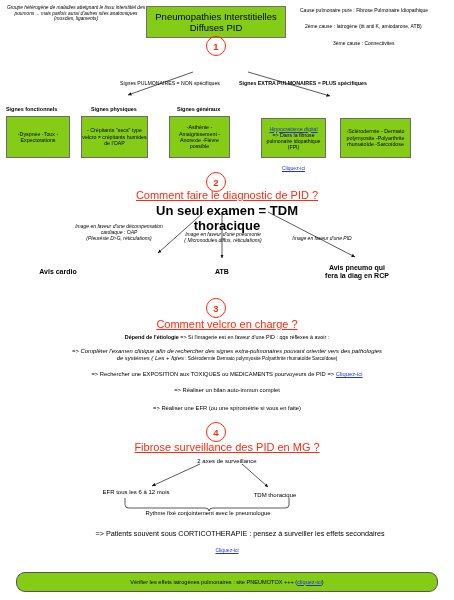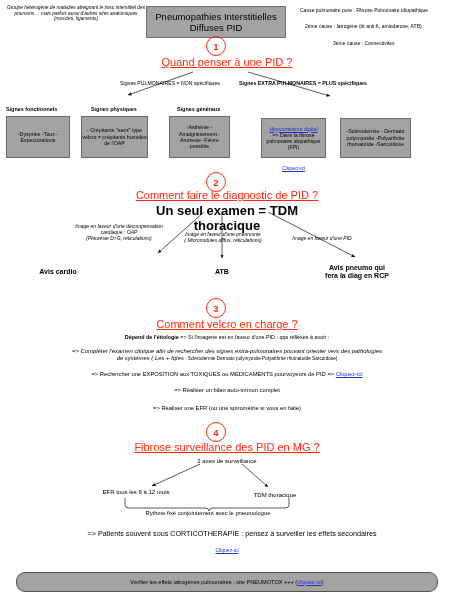--- a/index.html
+++ b/index.html
@@ -29,21 +29,21 @@
     white-space: pre-line;
   }
   .ctr { text-align: center; }
   .ital { font-style: italic; }
   .bold { font-weight: bold; }
 
   
   .box {
     position: absolute;
     border: 1px solid #6b6b6b;
-    background: #a3a3a3;
+    background: #84cc16;
     box-sizing: border-box;
     display: flex;
     align-items: center;
     justify-content: center;
     text-align: center;
     line-height: 1.2;
   }
   .box-title {
     border: 1px solid #707070;
     font-size: 9.5px;
@@ -121,21 +121,20 @@
   <div class="t ctr ital" style="left:6px; top:5px; width:140px; font-size:4.8px;">Groupe hétérogène de maladies atteignant le tissu interstitiel des poumons ... mais parfois aussi d'autres sites anatomiques (muscles, ligaments)</div>
 
   <div class="box box-title" style="left:146px; top:6px; width:140px; height:32px;">Pneumopathies Interstitielles Diffuses
 PID</div>
 
   <div class="t" style="left:300px; top:8px; width:154px; font-size:5px;">Cause pulmonaire pure : Fibrose Pulmonaire Idiopathique</div>
   <div class="t" style="left:305px; top:24px; width:150px; font-size:5px;">2ème cause : Iatrogène (ttt anti K, amiodarone, ATB)</div>
   <div class="t" style="left:333px; top:41px; width:130px; font-size:5px;">3ème cause : Connectivites</div>
 
   <div class="circ" style="left:206px; top:36px;">1</div>
-  <div class="q" style="left:127px; top:56px; width:200px;">Quand penser à une PID ?</div>
 
   <div class="t ctr" style="left:100px; top:80px; width:140px; font-size:5.2px;">Signes PULMONAIRES = NON spécifiques</div>
   <div class="t ctr bold" style="left:222px; top:80px; width:162px; font-size:5.3px;">Signes EXTRA PULMONAIRES = PLUS spécifiques</div>
 
   <div class="t bold" style="left:6px; top:106px; font-size:5.4px;">Signes fonctionnels</div>
   <div class="t bold" style="left:91px; top:106px; font-size:5.4px;">Signes physiques</div>
   <div class="t bold" style="left:177px; top:106px; font-size:5.4px;">Signes généraux</div>
 
   <div class="box sign-box" style="left:6px; top:116px; width:64px; height:42px;">-Dyspnée
 -Toux
@@ -203,21 +202,21 @@
   <div class="circ" style="left:206px; top:422px;">4</div>
   <div class="q" style="left:102px; top:441px; width:250px;">Fibrose surveillance des PID en MG ?</div>
 
   <div class="t ctr" style="left:152px; top:458px; width:150px; font-size:6px;">2 axes de surveillance</div>
 
   <div class="t ctr" style="left:88px; top:489px; width:96px; font-size:6px;">EFR tous les 6 à 12 mois</div>
   <div class="t ctr" style="left:232px; top:492px; width:86px; font-size:6px;">TDM thoracique</div>
 
   <div class="t ctr" style="left:112px; top:510px; width:192px; font-size:5.8px;">Rythme fixé conjointement avec le pneumologue</div>
 
-  <div class="t ctr" style="left:32px; top:530px; width:400px; font-size:7.2px;">=&gt; Patients souvent sous CORTICOTHERAPIE : pensez à surveiller les effets secondaires</div>
+  <div class="t ctr" style="left:40px; top:530px; width:400px; font-size:7.2px;">=&gt; Patients souvent sous CORTICOTHERAPIE : pensez à surveiller les effets secondaires</div>
   <div class="t ctr" style="left:152px; top:542px; width:150px; font-size:5px;">
     <span class="lnk">Cliquez-ici</span>
   </div>
 
   <div class="box footer-box" style="left:16px; top:572px; width:422px; height:20px;">
     <span>Vérifier les effets iatrogènes pulmonaires : site PNEUMOTOX +++ (</span>
       <span class="lnk">cliquez-ici</span>
       <span>)</span>
   </div>
 

